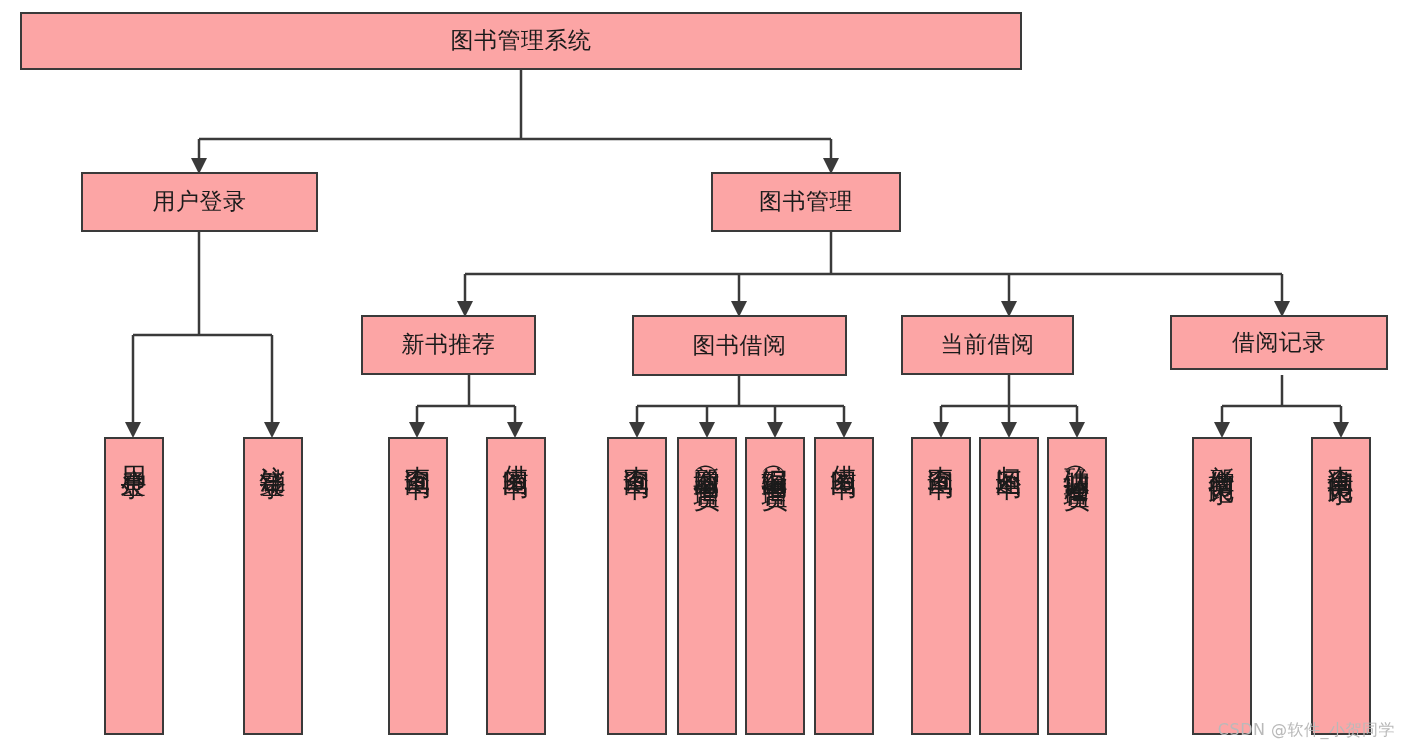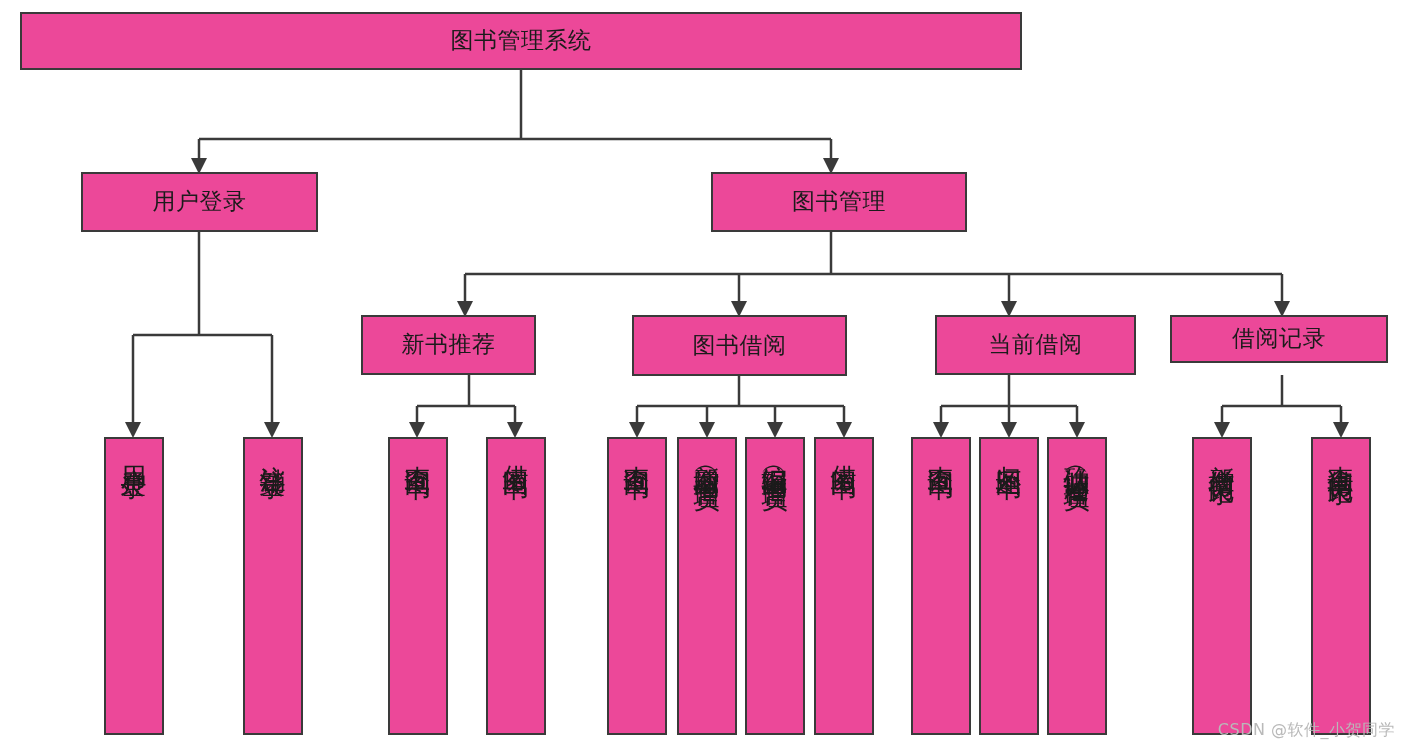--- a/index.html
+++ b/index.html
@@ -14,21 +14,21 @@
     position: relative;
     width: 1405px;
     height: 747px;
     background: #ffffff;
     overflow: hidden;
   }
   .node {
     position: absolute;
     box-sizing: border-box;
     border: 2.5px solid #3a3a3a;
-    background: #ec4899;
+    background: #fca5a5;
     display: flex;
     align-items: center;
     justify-content: center;
     color: #1b1b1b;
   }
   .node-label {
     display: block;
     text-align: center;
     line-height: 1.18;
     white-space: pre;
@@ -152,37 +152,37 @@
   </svg>
 
   <div class="node root h" style="left:20px; top:12px; width:1002px; height:58px;">
     <span class="node-label">图书管理系统</span>
   </div>
 
   <div class="node h" style="left:81px; top:172px; width:237px; height:60px;">
     <span class="node-label">用户登录</span>
   </div>
 
-  <div class="node h" style="left:711px; top:172px; width:256px; height:60px;">
+  <div class="node h" style="left:711px; top:172px; width:190px; height:60px;">
     <span class="node-label">图书管理</span>
   </div>
 
   <div class="node h" style="left:361px; top:315px; width:175px; height:60px;">
     <span class="node-label">新书推荐</span>
   </div>
 
   <div class="node h" style="left:632px; top:315px; width:215px; height:61px;">
     <span class="node-label">图书借阅</span>
   </div>
 
-  <div class="node h" style="left:935px; top:315px; width:201px; height:60px;">
+  <div class="node h" style="left:901px; top:315px; width:173px; height:60px;">
     <span class="node-label">当前借阅</span>
   </div>
 
-  <div class="node h" style="left:1170px; top:315px; width:218px; height:48px;">
+  <div class="node h" style="left:1170px; top:315px; width:218px; height:55px;">
     <span class="node-label">借阅记录</span>
   </div>
 
   <div class="node v" style="left:104px; top:437px; width:60px; height:298px;">
     <span class="node-label">用户登录</span>
   </div>
   <div class="node v" style="left:243px; top:437px; width:60px; height:298px;">
     <span class="node-label">注销登录</span>
   </div>
 

